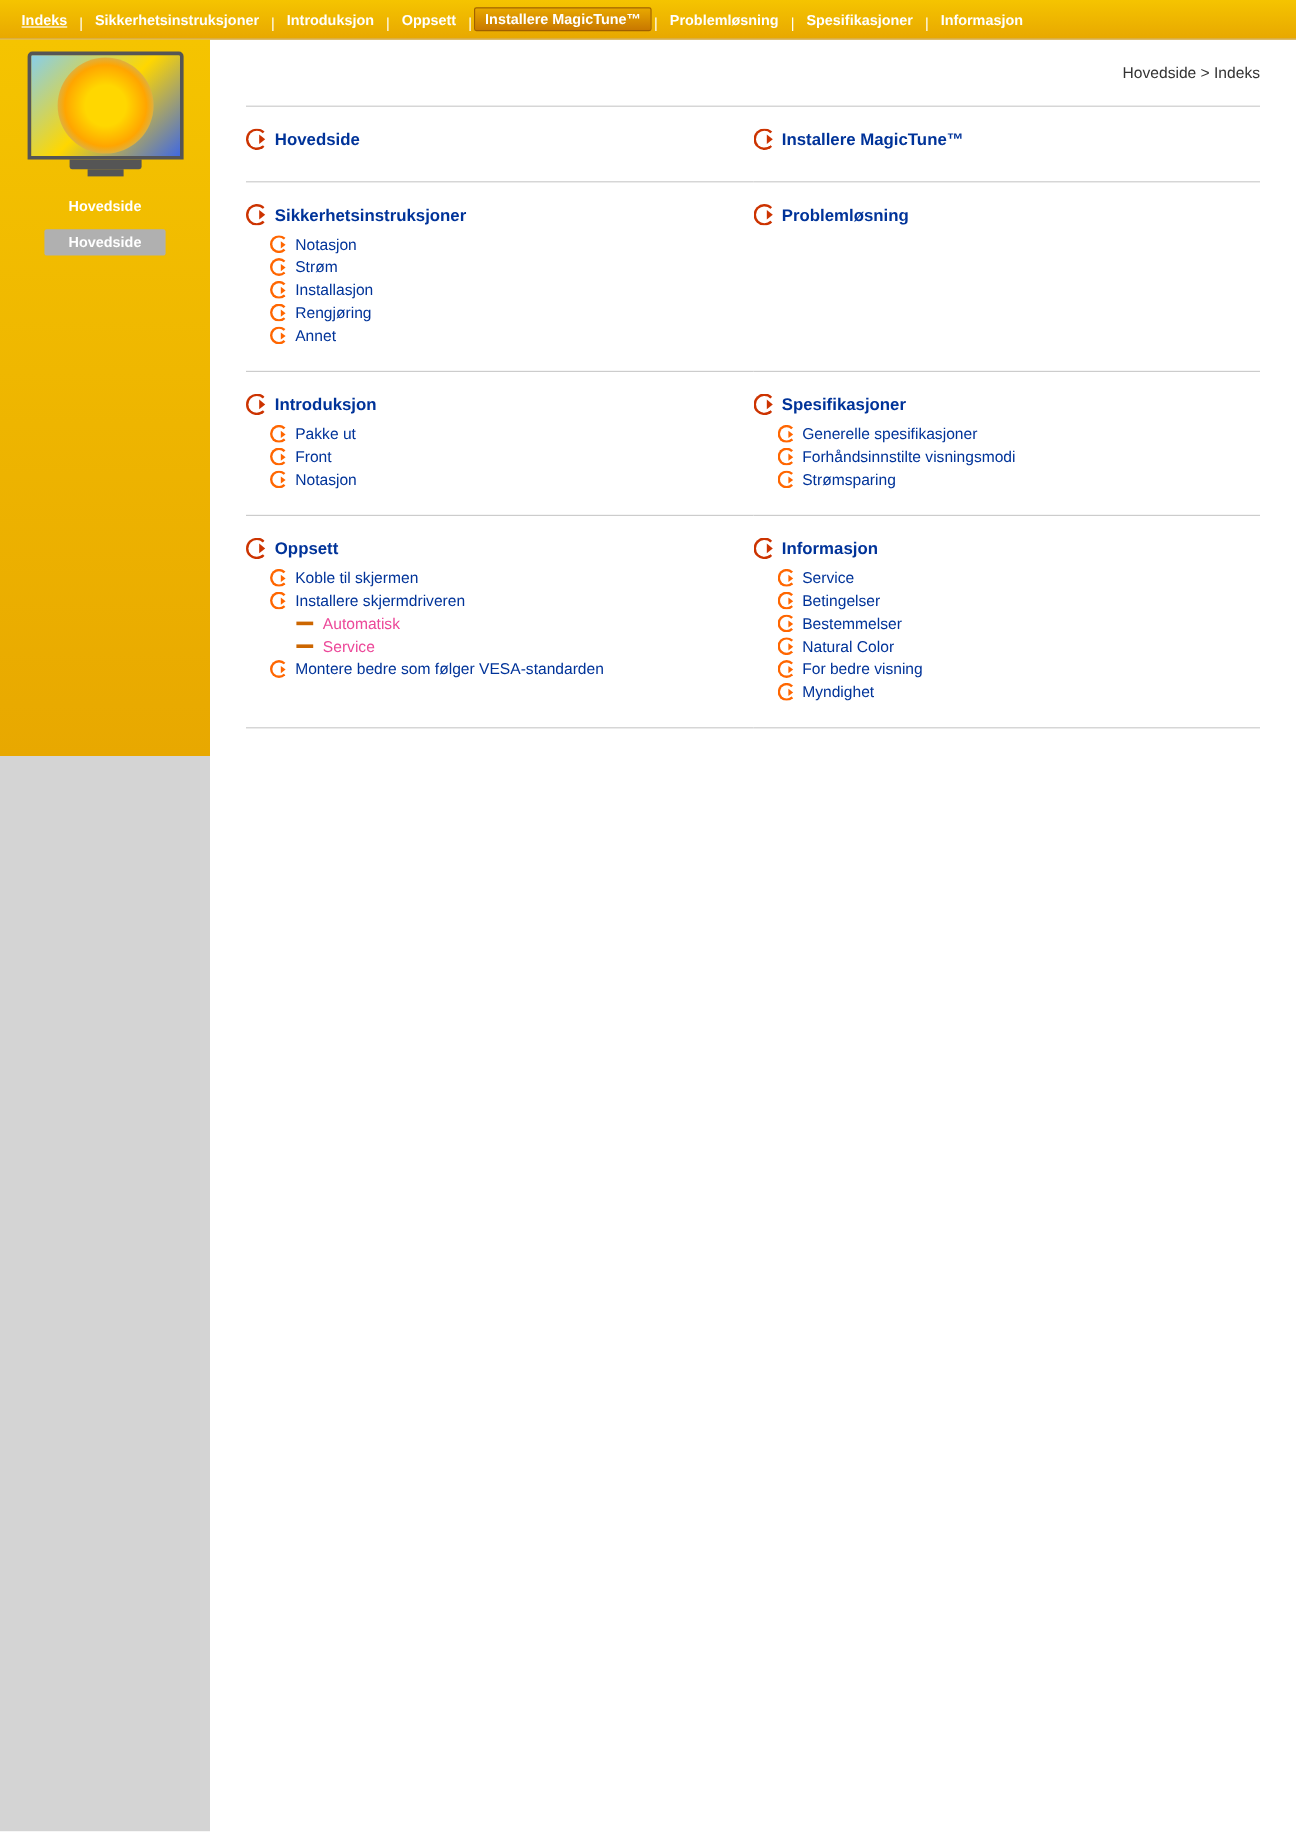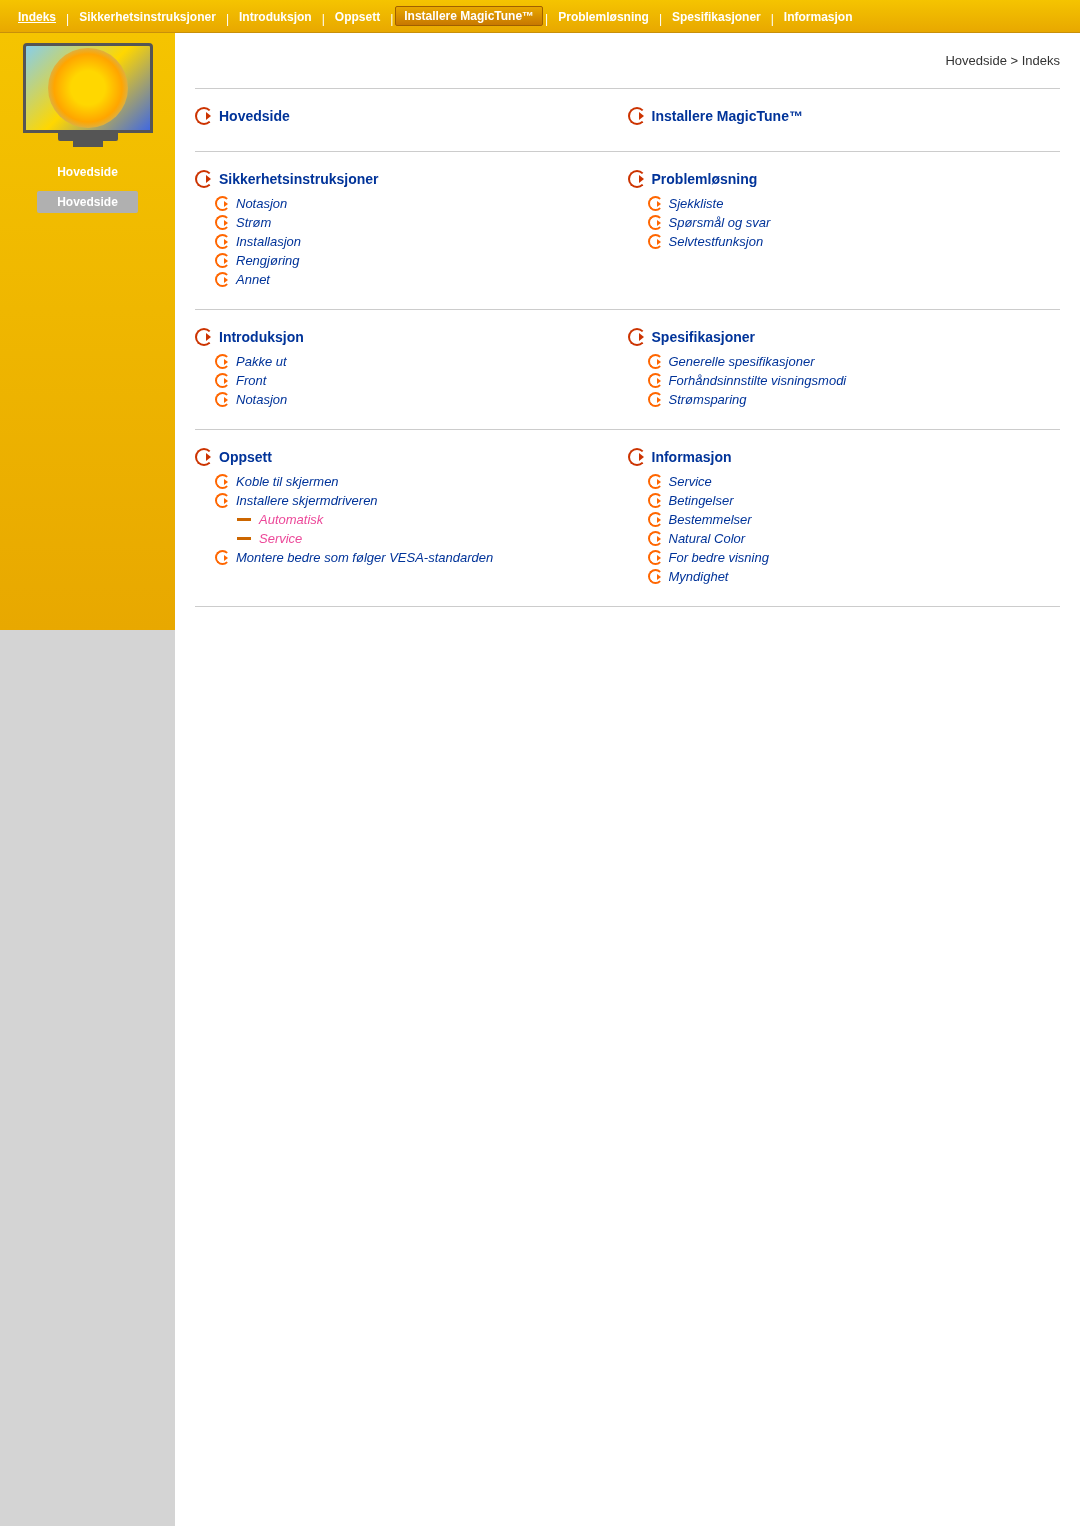--- a/index.html
+++ b/index.html
@@ -112,21 +112,21 @@
       margin-top: 12px;
       font-size: 12px;
       font-weight: bold;
       cursor: pointer;
       border-radius: 2px;
     }
 
     
     .content {
       flex: 1;
-      padding: 20px 20px;
+      padding: 20px 30px;
     }
 
     .breadcrumb {
       text-align: right;
       font-size: 13px;
       color: #333;
       margin-bottom: 20px;
     }
 
     
@@ -158,21 +158,20 @@
     }
 
     .section-items {
       padding-left: 20px;
     }
     .section-item {
       display: flex;
       align-items: center;
       gap: 6px;
       margin-bottom: 4px;
-      font-style: italic;
     }
     .item-link {
       color: #003399;
       font-size: 13px;
       cursor: pointer;
     }
     .sub-item {
       padding-left: 20px;
     }
     .sub-item .item-link {
@@ -302,34 +301,20 @@
             <div class="icon-c"></div>
             <span class="item-link">Annet</span>
           </div>
         </div>
       </div>
       <div class="index-section">
         <div class="section-title">
           <div class="icon-large"></div>
           <span class="section-title-text">Problemløsning</span>
         </div>
-        <div class="section-items">
-          <div class="section-item">
-            <div class="icon-c"></div>
-            <span class="item-link">Sjekkliste</span>
-          </div>
-          <div class="section-item">
-            <div class="icon-c"></div>
-            <span class="item-link">Spørsmål og svar</span>
-          </div>
-          <div class="section-item">
-            <div class="icon-c"></div>
-            <span class="item-link">Selvtestfunksjon</span>
-          </div>
-        </div>
       </div>
 
       <div class="index-section">
         <div class="section-title">
           <div class="icon-large"></div>
           <span class="section-title-text">Introduksjon</span>
         </div>
         <div class="section-items">
           <div class="section-item">
             <div class="icon-c"></div>

